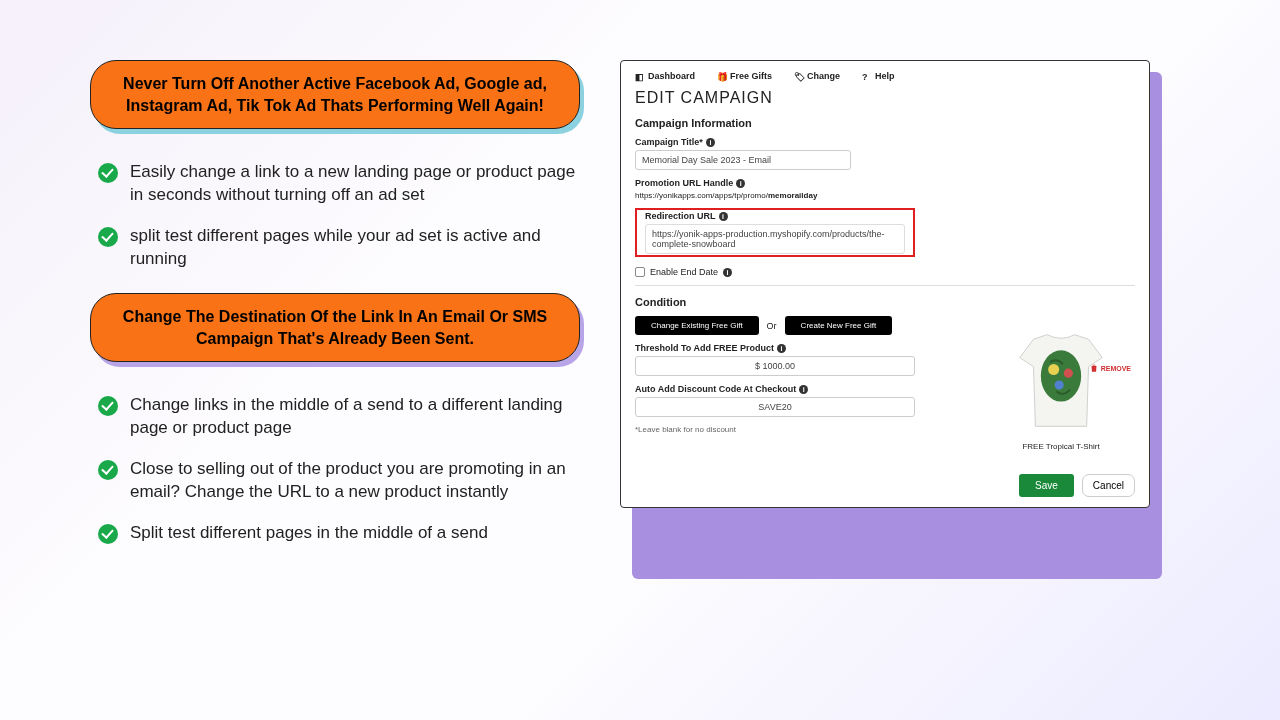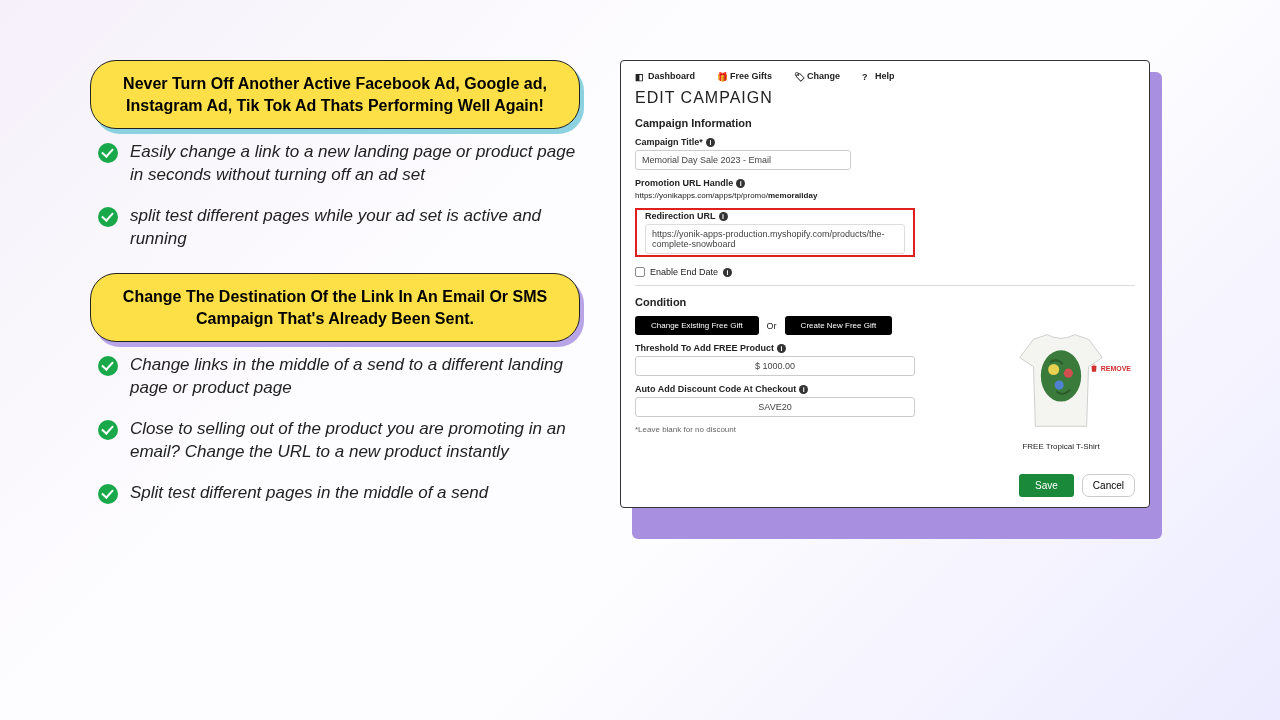--- a/index.html
+++ b/index.html
@@ -18,34 +18,34 @@
   color: #2b2b2b;
   letter-spacing: 1px;
   margin-bottom: 36px;
   font-style: italic;
 }
 .columns { display: flex; gap: 40px; }
 .left-col { flex: 1; max-width: 490px; }
 .right-col { flex: 0 0 530px; position: relative; }
 
 .callout {
-  background: #fde047;
+  background: #f97316;
   border: 1px solid #222;
   border-radius: 26px;
   padding: 12px 18px;
   font-weight: 700;
   font-size: 16px;
   line-height: 1.35;
   text-align: center;
   position: relative;
   box-shadow: 4px 5px 0 #b7a5e8;
-  margin-bottom: 12px;
+  margin-bottom: 32px;
 }
 .callout.first { box-shadow: 4px 5px 0 #8cd1e0; }
-.bullets { list-style: none; margin: 0 4px 22px 8px; font-style: italic; }
+.bullets { list-style: none; margin: 0 4px 22px 8px; }
 .bullets li { display: flex; gap: 12px; margin-bottom: 18px; font-size: 17px; line-height: 1.35; color: #222; }
 .check {
   flex: 0 0 20px; width: 20px; height: 20px; border-radius: 50%;
   background: #19a94a; position: relative; margin-top: 2px;
 }
 .check::after {
   content: ""; position: absolute; left: 6px; top: 3px;
   width: 5px; height: 9px; border: solid #fff; border-width: 0 2px 2px 0;
   transform: rotate(42deg);
 }

